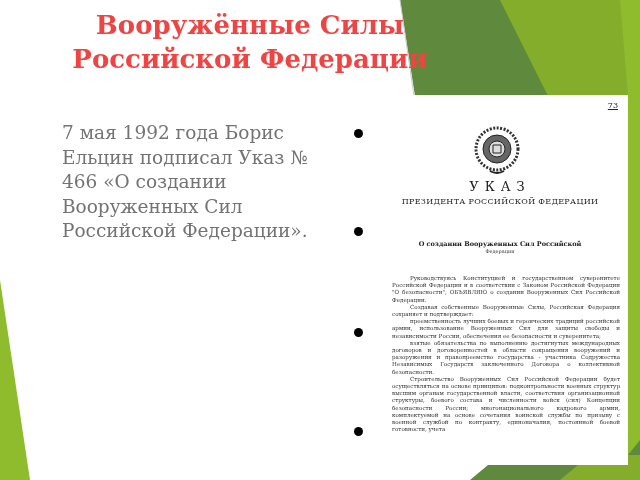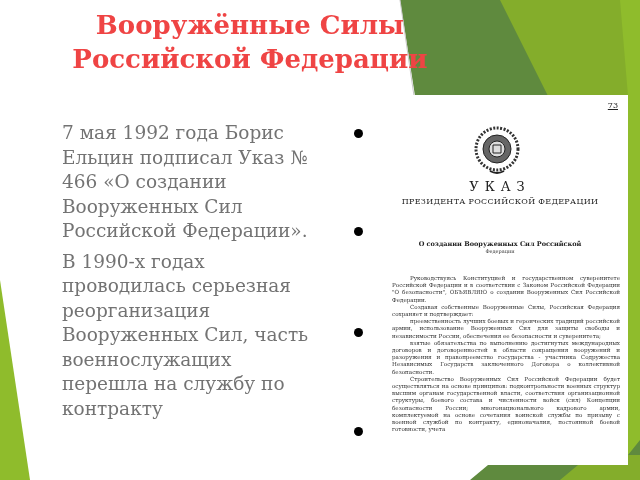--- a/index.html
+++ b/index.html
@@ -33,21 +33,20 @@
   <polygon points="560,480 590,455 640,455 640,480" fill="#84ad2b"></polygon>
 
   <polygon points="0,280 0,480 30,480" fill="#8fbc2c"></polygon>
   <line x1="370" y1="435" x2="400" y2="405" stroke="#d0d0d0" stroke-width="1"></line>
 </svg>
 
 <div class="title">Вооружённые Силы Российской Федерации</div>
 
 <div class="body-text">
   <p>7 мая 1992 года Борис Ельцин подписал Указ № 466 «О создании Вооруженных Сил Российской Федерации».</p>
-  <p>В 1990-х годах проводилась серьезная реорганизация Вооруженных Сил, часть военнослужащих перешла на службу по контракту</p>
 </div>
 
 <div class="doc">
   <span class="bullet" style="left:4px; top:34px;"></span>
   <span class="bullet" style="left:4px; top:132px;"></span>
   <span class="bullet" style="left:4px; top:233px;"></span>
   <span class="bullet" style="left:4px; top:332px;"></span>
   <div class="pagenum">73</div>
   <svg class="emblem" viewBox="0 0 50 54">
     <circle cx="25" cy="26" r="21" fill="none" stroke="#333" stroke-width="3" stroke-dasharray="2 1.5"></circle>

